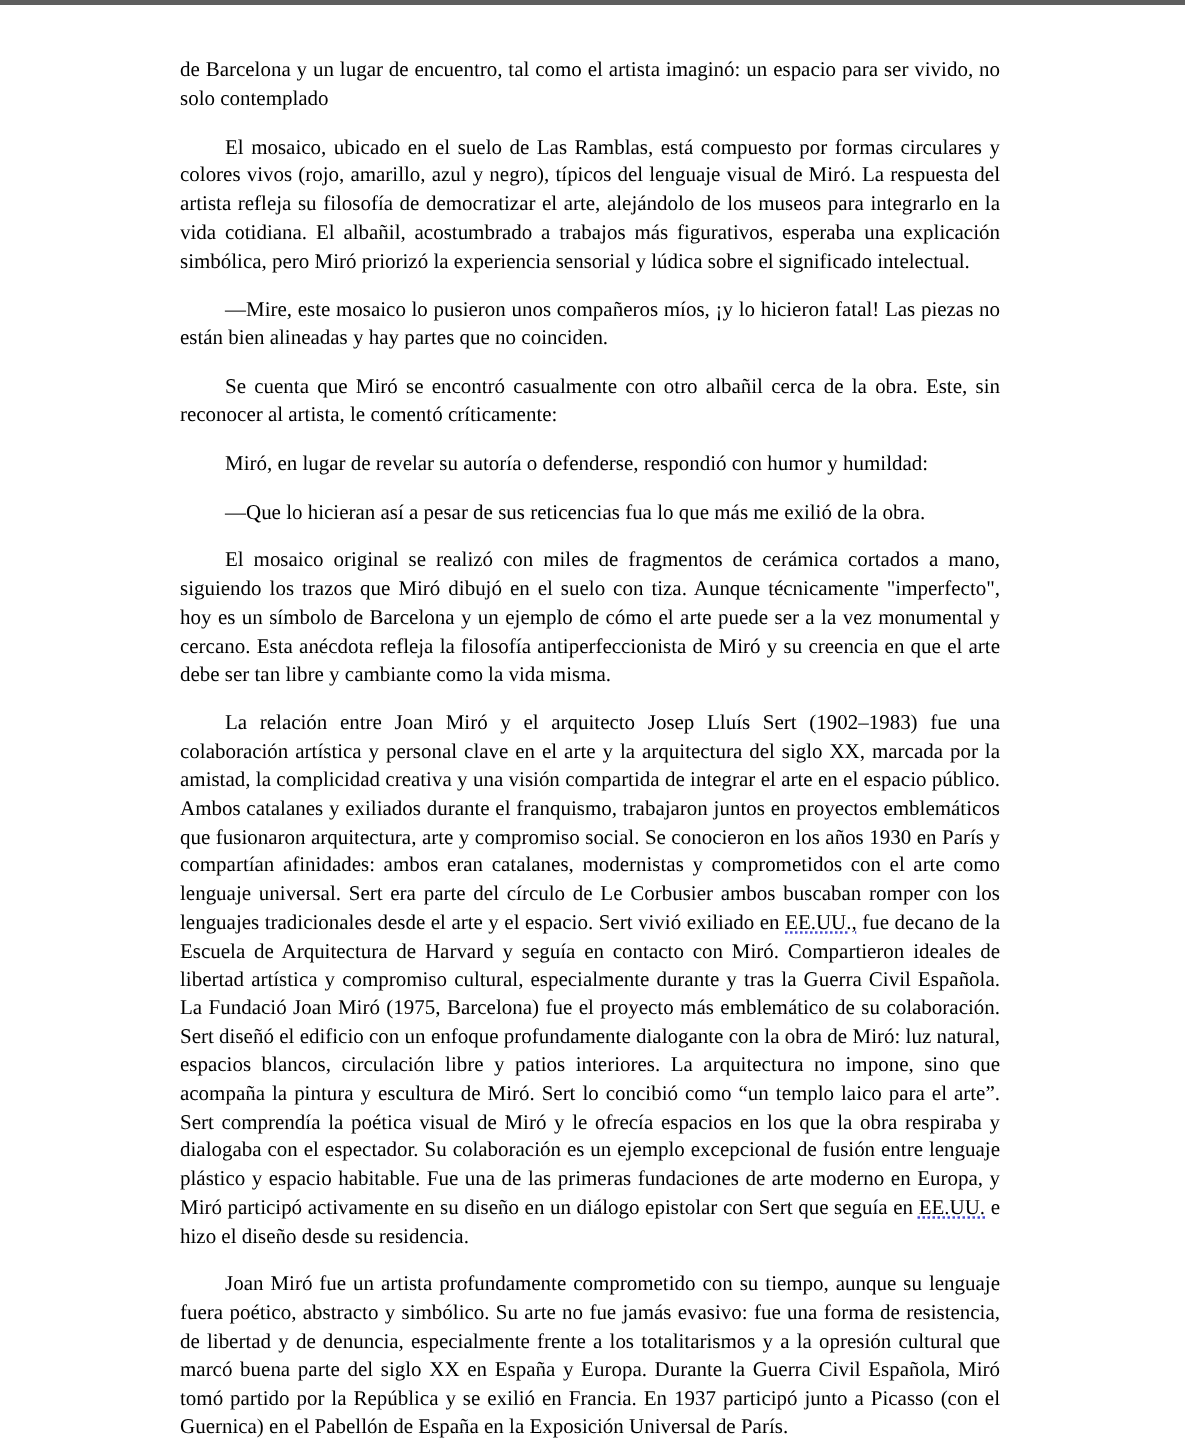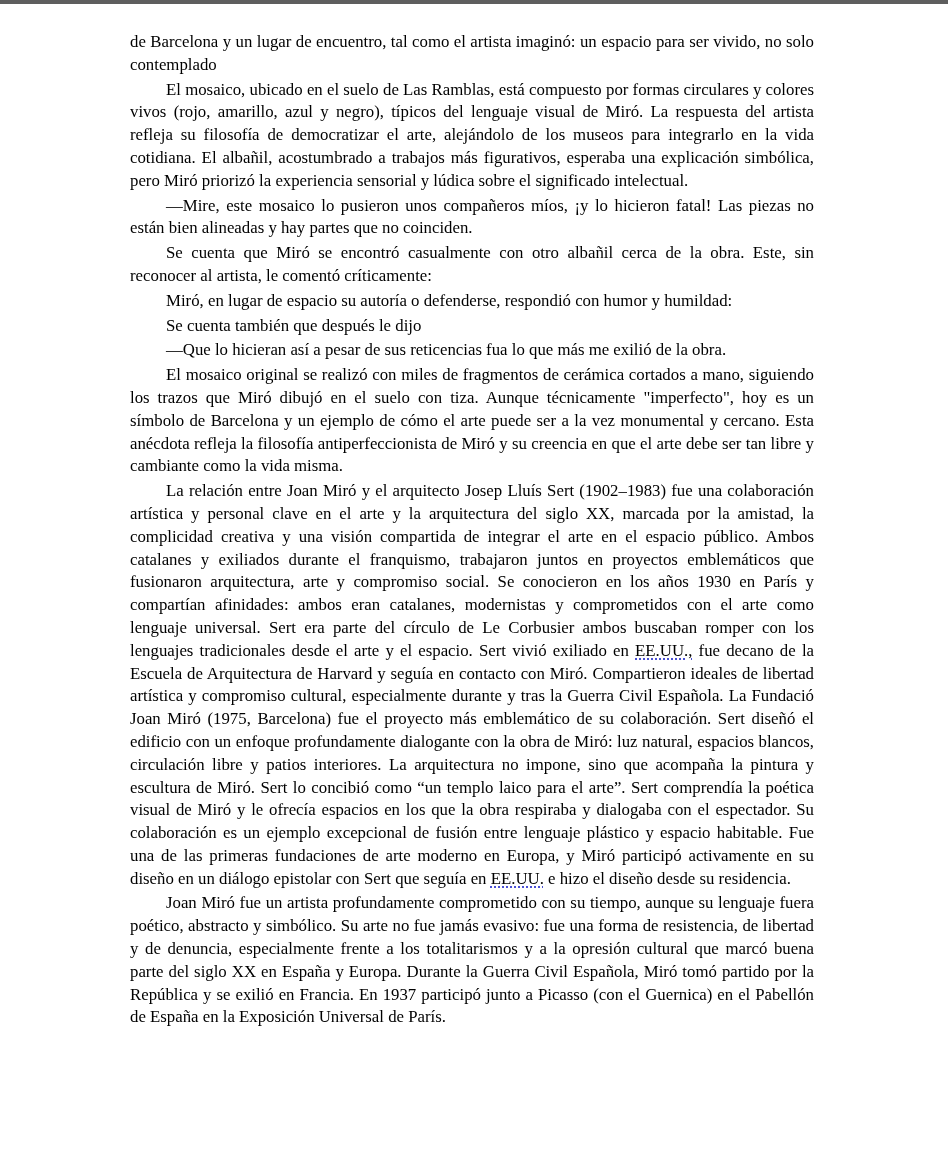--- a/index.html
+++ b/index.html
@@ -28,21 +28,21 @@
     width: 688px;
     font-family: "Liberation Serif", "DejaVu Serif", serif;
     font-size: 16.8px;
     line-height: 22.8px;
     color: #000000;
     text-align: justify;
     text-align-last: left;
     hyphens: none;
   }
   .doc-text p {
-    margin: 2px;
+    margin: 16px;
     padding: 0;
   }
   .doc-text p.indent {
     text-indent: 36px;
   }
   .spellcheck {
     text-decoration: underline dotted #4a50d4;
     text-decoration-thickness: 1.8px;
     text-underline-offset: 3px;
     font-family: Liberation Serif, serif;
@@ -51,20 +51,19 @@
 </head>
 <body style="background: rgb(255, 255, 255);">
 
 <div>
   <div class="top-bar" style="background: rgb(94, 94, 94);"></div>
   <div class="doc-text" style="color: rgb(0, 0, 0);">
       <p class=""><span>de Barcelona y un lugar de encuentro, tal como el artista imaginó: un espacio para ser vivido, no solo contemplado</span></p>
       <p class="indent"><span>El mosaico, ubicado en el suelo de Las Ramblas, está compuesto por formas circulares y colores vivos (rojo, amarillo, azul y negro), típicos del lenguaje visual de Miró. La respuesta del artista refleja su filosofía de democratizar el arte, alejándolo de los museos para integrarlo en la vida cotidiana. El albañil, acostumbrado a trabajos más figurativos, esperaba una explicación simbólica, pero Miró priorizó la experiencia sensorial y lúdica sobre el significado intelectual.</span></p>
       <p class="indent"><span>—Mire, este mosaico lo pusieron unos compañeros míos, ¡y lo hicieron fatal! Las piezas no están bien alineadas y hay partes que no coinciden.</span></p>
       <p class="indent"><span>Se cuenta que Miró se encontró casualmente con otro albañil cerca de la obra. Este, sin reconocer al artista, le comentó críticamente:</span></p>
-      <p class="indent"><span>Miró, en lugar de espacio su autoría o defenderse, respondió con humor y humildad:</span></p>
-      <p class="indent"><span>Se cuenta también que después le dijo</span></p>
+      <p class="indent"><span>Miró, en lugar de revelar su autoría o defenderse, respondió con humor y humildad:</span></p>
       <p class="indent"><span>—Que lo hicieran así a pesar de sus reticencias fua lo que más me exilió de la obra.</span></p>
       <p class="indent"><span>El mosaico original se realizó con miles de fragmentos de cerámica cortados a mano, siguiendo los trazos que Miró dibujó en el suelo con tiza. Aunque técnicamente "imperfecto", hoy es un símbolo de Barcelona y un ejemplo de cómo el arte puede ser a la vez monumental y cercano. Esta anécdota refleja la filosofía antiperfeccionista de Miró y su creencia en que el arte debe ser tan libre y cambiante como la vida misma.</span></p>
       <p class="indent"><span>La relación entre Joan Miró y el arquitecto Josep Lluís Sert (1902–1983) fue una colaboración artística y personal clave en el arte y la arquitectura del siglo XX, marcada por la amistad, la complicidad creativa y una visión compartida de integrar el arte en el espacio público. Ambos catalanes y exiliados durante el franquismo, trabajaron juntos en proyectos emblemáticos que fusionaron arquitectura, arte y compromiso social. Se conocieron en los años 1930 en París y compartían afinidades: ambos eran catalanes, modernistas y comprometidos con el arte como lenguaje universal. Sert era parte del círculo de Le Corbusier ambos buscaban romper con los lenguajes tradicionales desde el arte y el espacio. Sert vivió exiliado en </span><span class="spellcheck" style="text-decoration-color: rgb(74, 80, 212);">EE.UU.,</span><span> fue decano de la Escuela de Arquitectura de Harvard y seguía en contacto con Miró. Compartieron ideales de libertad artística y compromiso cultural, especialmente durante y tras la Guerra Civil Española. La Fundació Joan Miró (1975, Barcelona) fue el proyecto más emblemático de su colaboración. Sert diseñó el edificio con un enfoque profundamente dialogante con la obra de Miró: luz natural, espacios blancos, circulación libre y patios interiores. La arquitectura no impone, sino que acompaña la pintura y escultura de Miró. Sert lo concibió como “un templo laico para el arte”. Sert comprendía la poética visual de Miró y le ofrecía espacios en los que la obra respiraba y dialogaba con el espectador. Su colaboración es un ejemplo excepcional de fusión entre lenguaje plástico y espacio habitable. Fue una de las primeras fundaciones de arte moderno en Europa, y Miró participó activamente en su diseño en un diálogo epistolar con Sert que seguía en </span><span class="spellcheck" style="text-decoration-color: rgb(74, 80, 212);">EE.UU.</span><span> e hizo el diseño desde su residencia.</span></p>
       <p class="indent"><span>Joan Miró fue un artista profundamente comprometido con su tiempo, aunque su lenguaje fuera poético, abstracto y simbólico. Su arte no fue jamás evasivo: fue una forma de resistencia, de libertad y de denuncia, especialmente frente a los totalitarismos y a la opresión cultural que marcó buena parte del siglo XX en España y Europa. Durante la Guerra Civil Española, Miró tomó partido por la República y se exilió en Francia. En 1937 participó junto a Picasso (con el Guernica) en el Pabellón de España en la Exposición Universal de París.</span></p>
     </div>
 </div>
 
 </body></html>

